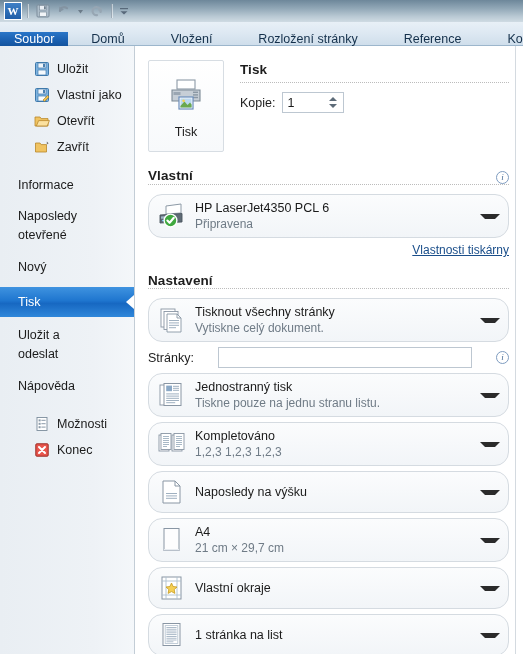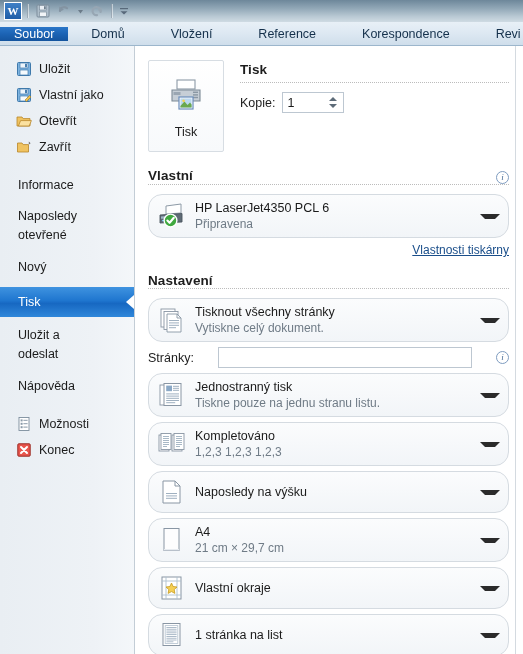--- a/index.html
+++ b/index.html
@@ -66,21 +66,21 @@
   .ribbon {
     position: absolute;
     left: 0; top: 22px;
     width: 523px; height: 24px;
     background: linear-gradient(to bottom, #e8f0f7 0%, #dde8f2 50%, #cfdeeb 100%);
     border-bottom: 1px solid #9cb6cc;
     box-sizing: border-box;
   }
   .tabs {
     display: flex;
-    align-items: center;
+    align-items: flex-end;
     height: 24px;
     padding-left: 0px;
   }
   .tab {
     display: flex;
     align-items: center;
     padding: 0 23px;
     font-size: 12.5px;
     color: #14304b;
     white-space: nowrap;
@@ -108,21 +108,21 @@
     display: flex;
     align-items: center;
     gap: 7px;
     height: 26px;
     padding-left: 18px;
     font-size: 12.5px;
     color: #1b1b1b;
     cursor: default;
     position: relative;
   }
-  .nav-item.icon-item { padding-left: 10px; margin-left: 6px; }
+  .nav-item.icon-item { padding-left: 34px; }
   .nav-item.plain { padding-left: 18px; }
   .nav-item.tall { height: auto; min-height: 26px; align-items: flex-start; }
   .nav-item.tall .nav-label { line-height: 19px; padding-top: 2px; }
   .nav-gap { height: 12px; }
   .nav-gap-sm { height: 7px; }
   .nav-icon {
     width: 16px; height: 16px;
     flex: 0 0 16px;
     position: relative;
   }
@@ -378,20 +378,21 @@
         </svg>
       </div>
     </div>
   </div>
 
   <div class="ribbon">
     <div class="tabs">
       <div class="tab file">Soubor</div>
       <div class="tab">Domů</div>
       <div class="tab">Vložení</div>
+      <div class="tab">Rozložení stránky</div>
       <div class="tab">Reference</div>
       <div class="tab">Korespondence</div>
       <div class="tab">Revi</div>
     </div>
   </div>
 
   <div class="backstage">
     <div class="nav-list">
 
       <div class="nav-item icon-item">

